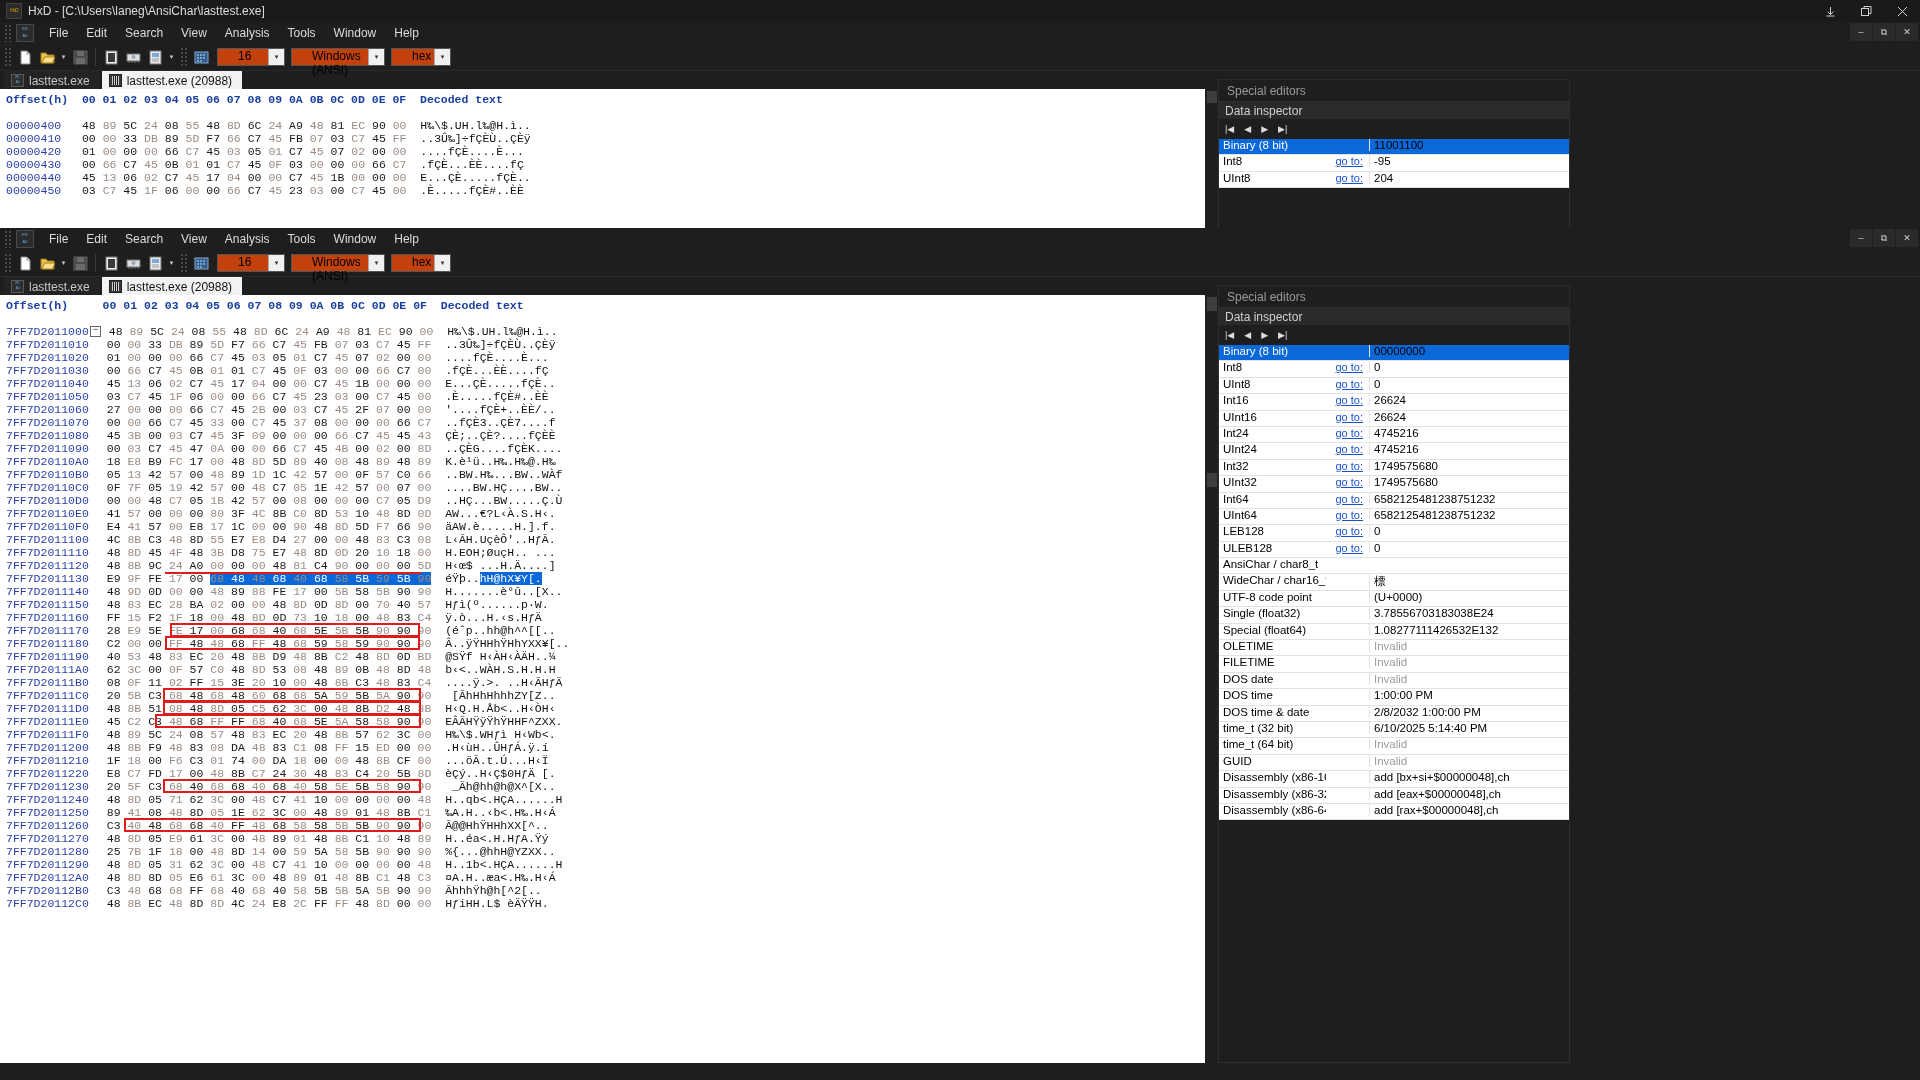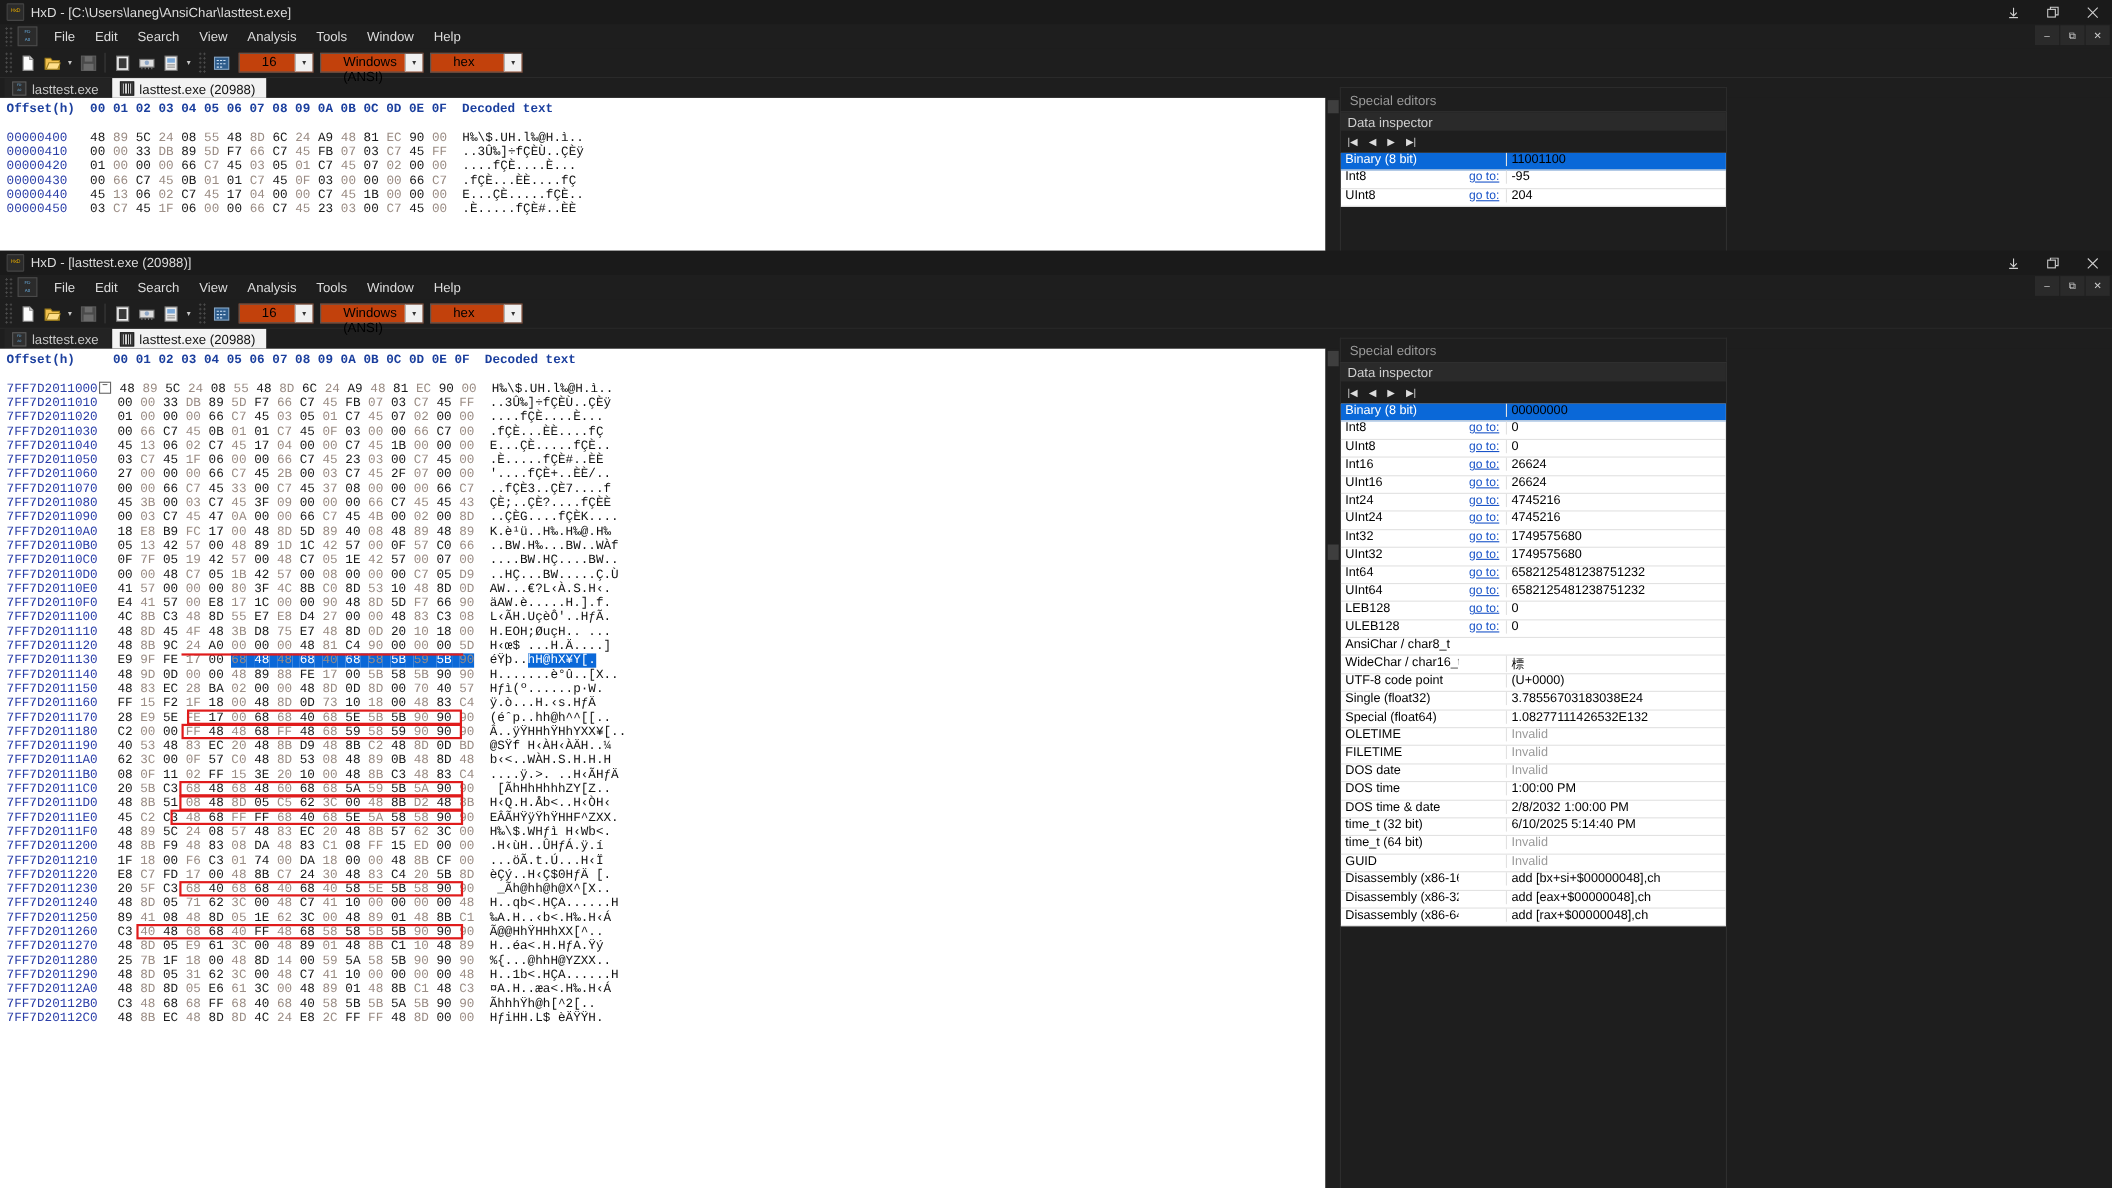--- a/index.html
+++ b/index.html
@@ -29,21 +29,21 @@
   
   .toolbar{height:26px;background:#1e1e1e;display:flex;align-items:center;padding-left:2px;gap:2px;border-bottom:1px solid #2a2a2a;}
   .tgrip{width:7px;height:20px;background-image:radial-gradient(#4a4a4a 1px, transparent 1px);background-size:4px 4px;margin:0 2px;}
   .tbtn{width:20px;height:20px;display:flex;align-items:center;justify-content:center;}
   .tsep{width:1px;height:18px;background:#3a3a3a;margin:0 3px;}
   .tcaret{width:9px;height:20px;display:flex;align-items:center;justify-content:center;color:#c8c8c8;font-size:7px;}
   .combo{height:18px;background:#c2410c;border:1px solid #555;display:flex;align-items:flex-start;color:#000;font-size:12px;padding-left:20px;position:relative;box-sizing:border-box;}
   .combo .arrow{position:absolute;right:0;top:0;height:100%;width:15px;background:#f0f0f0;border-left:1px solid #aaa;display:flex;align-items:center;justify-content:center;font-size:7px;color:#333;}
   .combo-rows{width:68px;margin-left:4px;}
   .combo-enc{width:94px;margin-left:4px;}
-  .combo-base{width:84px;margin-left:4px;}
+  .combo-base{width:60px;margin-left:4px;}
 
   
   .tabstrip{height:18px;background:#1e1e1e;display:flex;align-items:flex-end;padding-left:4px;}
   .tab{height:17px;display:flex;align-items:center;padding:0 9px 0 6px;font-size:12px;color:#c8c8c8;background:#232323;margin-right:2px;border:1px solid transparent;border-bottom:none;}
   .tab.active{background:#f2f2f2;color:#111;}
   .tabicon{width:11px;height:11px;margin-right:5px;background:#2f2f2f;border:1px solid #5a5a5a;position:relative;flex:0 0 auto;}
   .tab.active .tabicon{background:#3a3a3a;border-color:#222;}
   .tabicon.file::after{content:"FD\A A0";white-space:pre;position:absolute;inset:0;font-size:3px;line-height:4.5px;color:#6bb3e8;text-align:center;}
   .tabicon.proc{background:#1f1f1f;border-color:#888;}
   .tabicon.proc::after{content:"";position:absolute;left:2px;top:1px;right:2px;bottom:1px;background:repeating-linear-gradient(90deg,#cfcfcf 0 1px,#1f1f1f 1px 2px);}
@@ -243,42 +243,20 @@
             <span class="g">go to:</span>
             <span class="v">204</span>
           </div>
         </div>
     </div>
   </div>
 </div>
 
 <div class="win win2">
 
-  <div class="titlebar">
-    <div class="appicon"></div>
-    <div class="titletext">HxD - [lasttest.exe (20988)]</div>
-    <div class="wcaps">
-      <div class="wcap">
-        <svg width="11" height="11" viewBox="0 0 11 11">
-            <path d="M5.5 1v7M2.5 5.5l3 3 3-3M1.5 10h8" stroke="#cfcfcf" fill="none" stroke-width="1"></path>
-          </svg>
-      </div>
-      <div class="wcap">
-        <svg width="11" height="11" viewBox="0 0 11 11">
-            <rect x="0.5" y="2.5" width="7" height="7" stroke="#cfcfcf" fill="none"></rect>
-            <path d="M3 2.5V0.5h7v7H8" stroke="#cfcfcf" fill="none"></path>
-          </svg>
-      </div>
-      <div class="wcap close">
-        <svg width="11" height="11" viewBox="0 0 11 11">
-            <path d="M1 1l9 9M10 1l-9 9" stroke="#cfcfcf" stroke-width="1"></path>
-          </svg>
-      </div>
-    </div>
-  </div>
 
   <div class="menubar">
     <div class="gripdots"></div>
     <div class="menu-appicon"></div>
     <div class="menuitem">File</div>
     <div class="menuitem">Edit</div>
     <div class="menuitem">Search</div>
     <div class="menuitem">View</div>
     <div class="menuitem">Analysis</div>
     <div class="menuitem">Tools</div>

